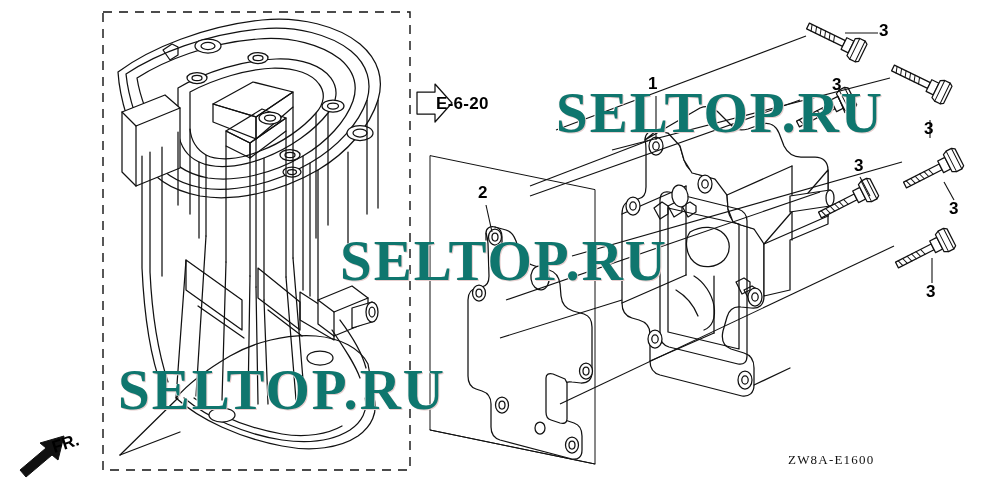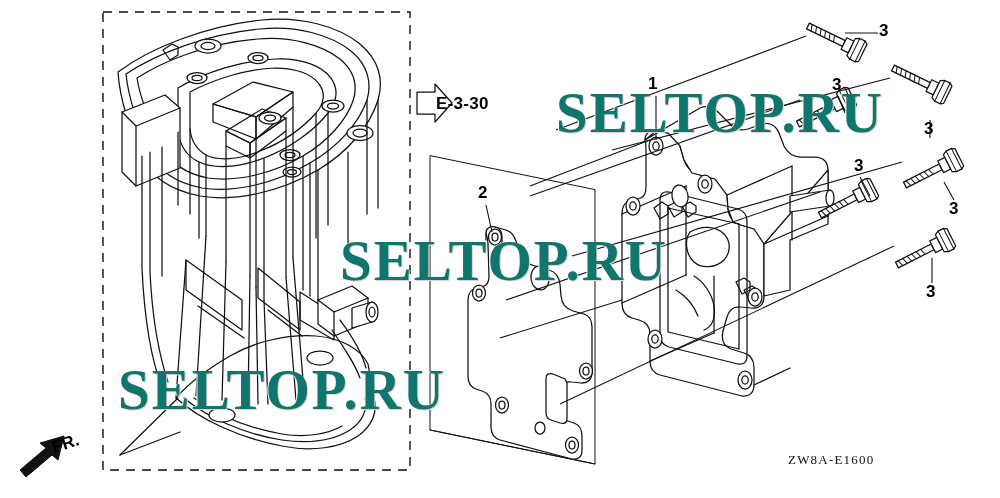--- a/index.html
+++ b/index.html
@@ -441,17 +441,17 @@
 
   <div class="callout" style="left:648px; top:74px;">1</div>
   <div class="callout" style="left:478px; top:183px;">2</div>
   <div class="callout" style="left:879px; top:21px;">3</div>
   <div class="callout" style="left:832px; top:75px;">3</div>
   <div class="callout" style="left:924px; top:119px;">3</div>
   <div class="callout" style="left:854px; top:156px;">3</div>
   <div class="callout" style="left:949px; top:199px;">3</div>
   <div class="callout" style="left:926px; top:282px;">3</div>
 
-  <div class="ref-label" style="left:436px; top:94px;">E-3-30</div>
+  <div class="ref-label" style="left:436px; top:94px;">E-6-20</div>
   <div class="fr-label" style="left:52px;  top:434px;">FR.</div>
   <div class="code-label" style="left:788px; top:452px;">ZW8A-E1600</div>
 
 </div>
 
 </body></html>

